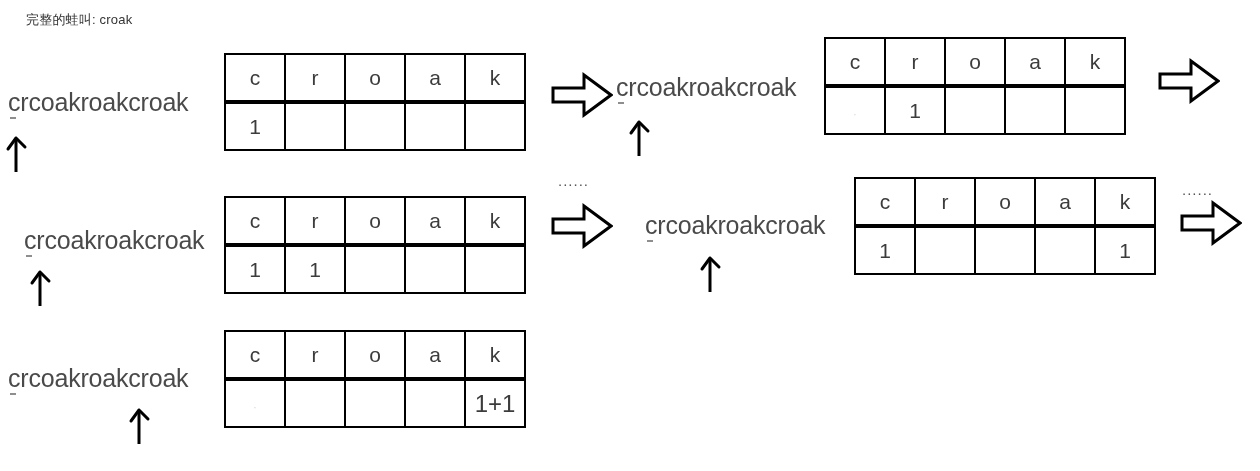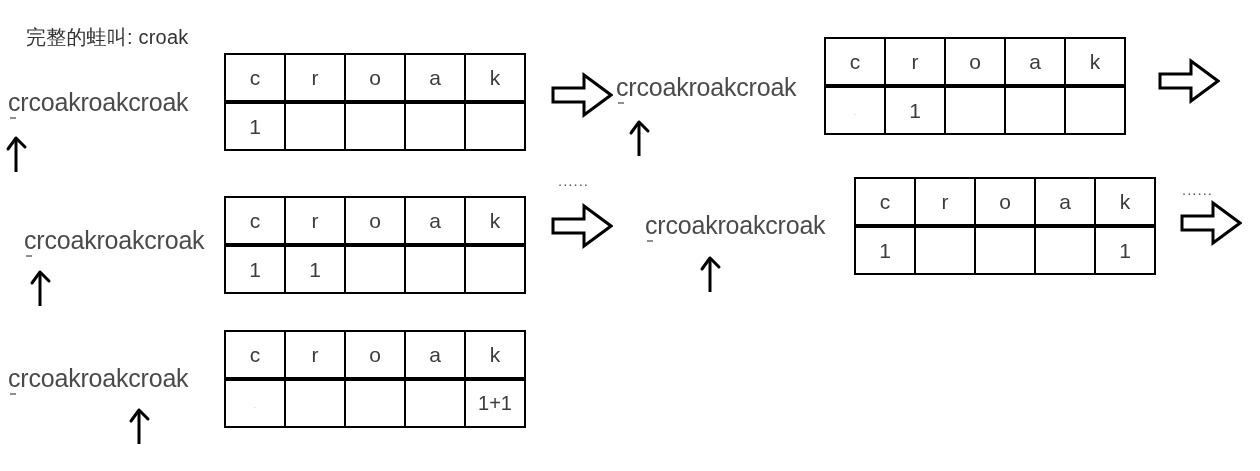--- a/index.html
+++ b/index.html
@@ -13,22 +13,22 @@
     position: relative;
     font-family: "Liberation Sans", sans-serif;
     color: #3a3a3a;
     overflow: hidden;
   }
 
   
   #title {
     position: absolute;
     left: 26px;
-    top: 24px;
-    font-size: 20px;
+    top: 11px;
+    font-size: 13px;
     color: #333333;
     white-space: nowrap;
     letter-spacing: 0.2px;
   }
 
   
   .strblock {
     position: absolute;
     white-space: nowrap;
   }
@@ -73,21 +73,21 @@
     vertical-align: middle;
     font-size: 21px;
     color: #3c3c3c;
     padding: 0;
     font-family: "Liberation Sans", sans-serif;
   }
   .tbl tr.head td {
     border-bottom-width: 4px;
   }
   .tbl td.wide {
-    font-size: 20px;
+    font-size: 24px;
   }
   
   .ghost {
     color: #dddddd;
     font-size: 13px;
   }
 
   
   .bigarrow {
     position: absolute;

